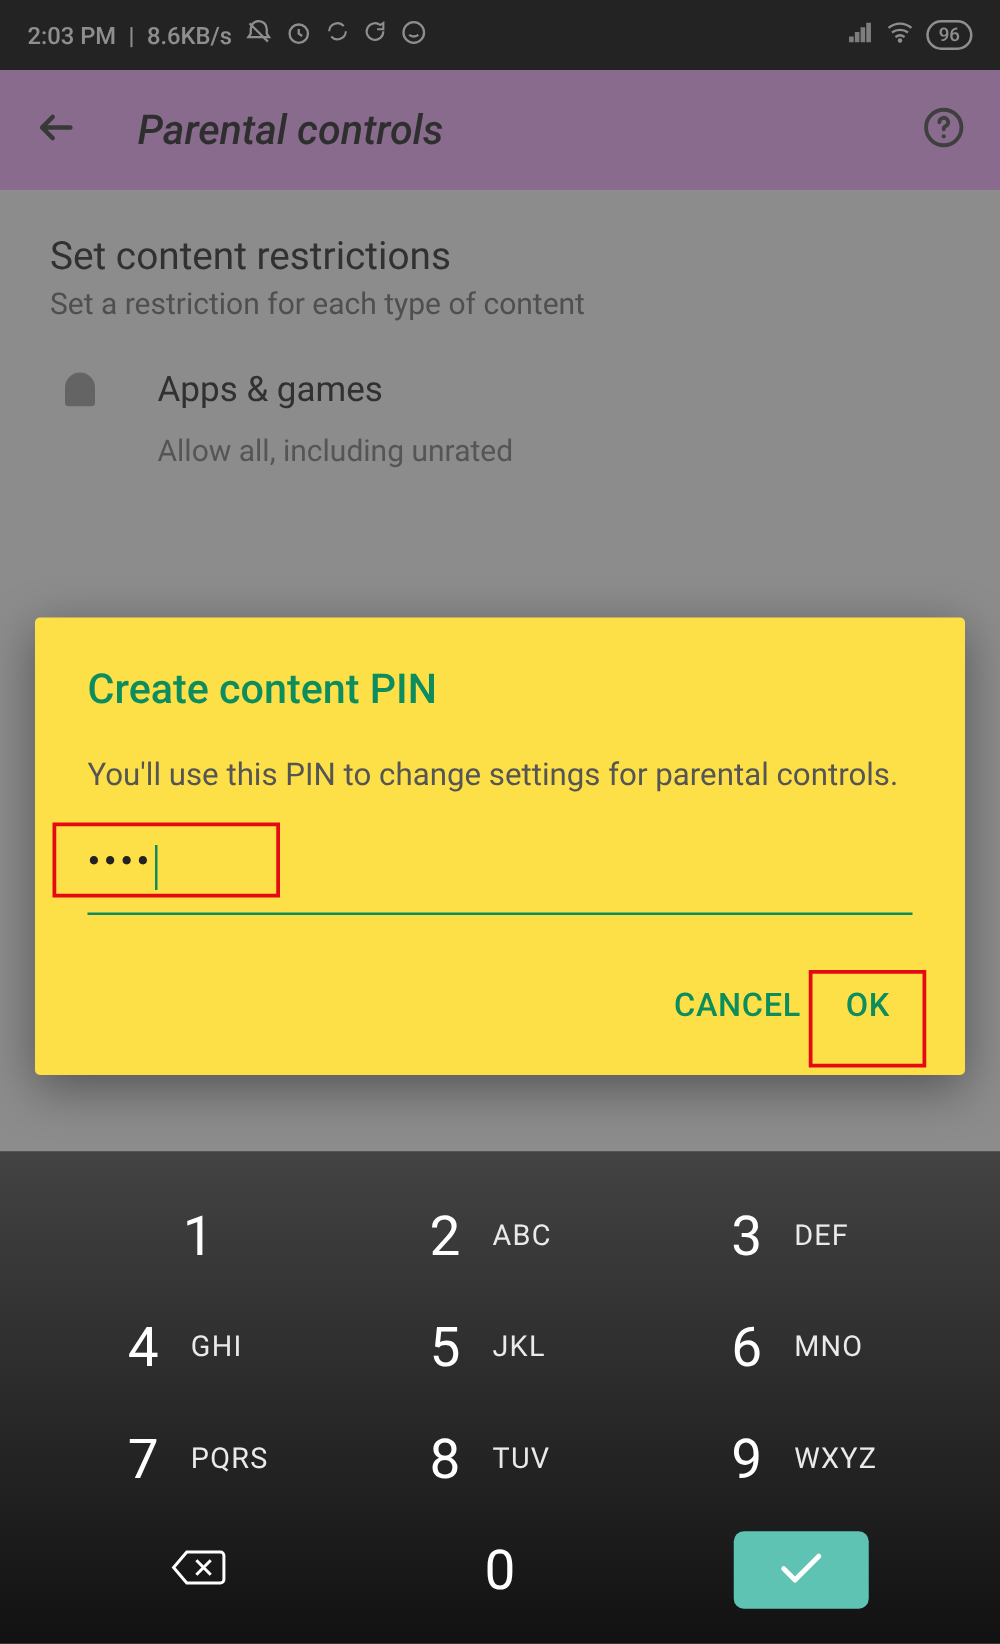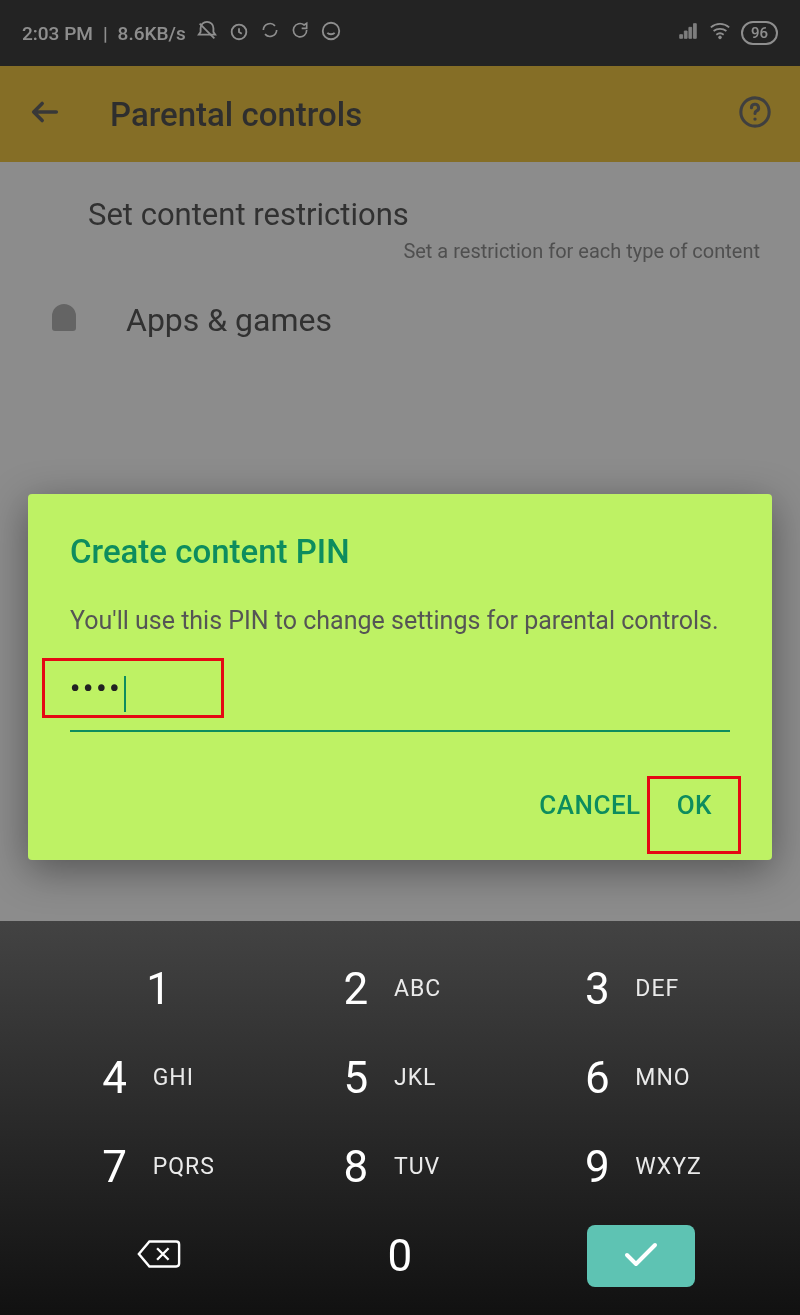--- a/index.html
+++ b/index.html
@@ -1,50 +1,50 @@
 <!DOCTYPE html>
 <html><head>
   <meta charset="utf-8">
   <style>
     * { box-sizing: border-box; margin: 0; padding: 0; }
     html, body { width: 800px; height: 1315px; overflow: hidden; font-family: Roboto, -apple-system, sans-serif; background: #fafafa; }
 
     
-    .status-bar { height: 66px; background: #000; color: #fff; display: flex; align-items: center; padding: 0 22px; font-size: 19px; font-weight: 500; }
+    .status-bar { height: 56px; background: #000; color: #fff; display: flex; align-items: center; padding: 0 22px; font-size: 19px; font-weight: 500; }
     .status-left { display: flex; align-items: center; gap: 10px; }
     .status-right { margin-left: auto; display: flex; align-items: center; gap: 8px; }
     .status-icons { display: flex; gap: 10px; }
     .status-icons svg, .status-right svg { fill: #fff; stroke: #fff; }
     .battery-box { border: 2px solid #fff; border-radius: 14px; padding: 0 8px; font-size: 15px; font-weight: 500; display: flex; align-items: center; height: 24px; }
 
     
     .app { background: #fafafa; }
-    .app-header { height: 96px; display: flex; align-items: center; padding: 0 28px; background: #eab308; }
+    .app-header { height: 96px; display: flex; align-items: center; padding: 0 28px; background: #f0abfc; font-style: italic; }
     .back { margin-right: 48px; }
     .app-title { font-size: 33px; color: #1c1c1c; font-weight: 500; }
     .help { margin-left: auto; }
 
     .section1 { padding: 28px 40px; border-top: 1px solid #e0e0e0; border-bottom: 1px solid #e0e0e0; display: flex; align-items: center; }
     .section1 .label { font-size: 31px; color: #222; }
     .toggle { margin-left: auto; width: 54px; height: 22px; background: #cfcfcf; border-radius: 11px; position: relative; }
     .toggle .knob { position: absolute; left: -2px; top: -4px; width: 30px; height: 30px; background: #f4f4f4; border-radius: 50%; box-shadow: 0 1px 3px rgba(0,0,0,.3); }
 
-    .section2 { padding: 34px 40px 10px; margin-left: 48px; }
+    .section2 { padding: 34px 40px 10px; }
     .section2 .title { font-size: 31px; color: #222; margin-bottom: 6px; }
-    .section2 .sub { font-size: 20px; color: #6a6a6a; text-align: right; }
+    .section2 .sub { font-size: 24px; color: #6a6a6a; }
 
     .item { display: flex; align-items: flex-start; padding: 28px 40px 10px 46px; }
     .item .icon-col { width: 80px; }
     .item .icon-col svg { fill: #9c9c9c; }
-    .item .text-col .title { font-size: 32px; color: #222; margin-bottom: 19px; }
+    .item .text-col .title { font-size: 28px; color: #222; margin-bottom: 19px; }
     .item .text-col .sub { font-size: 24px; color: #777; }
 
     
     .overlay { position: absolute; inset: 0; background: rgba(60,60,60,.58); }
-    .dialog { position: absolute; left: 28px; right: 28px; top: 494px; background: #bef264; border-radius: 4px; padding: 38px 42px 26px; box-shadow: 0 10px 40px rgba(0,0,0,.4); }
+    .dialog { position: absolute; left: 28px; right: 28px; top: 494px; background: #fde047; border-radius: 4px; padding: 38px 42px 26px; box-shadow: 0 10px 40px rgba(0,0,0,.4); }
     .dialog h2 { font-size: 33px; font-weight: 500; color: #0d8d5e; margin-bottom: 32px; }
     .dialog p { font-size: 25px; line-height: 1.4; color: #555; margin-bottom: 34px; }
     .pin-row { border-bottom: 2px solid #0d8d5e; padding-bottom: 18px; margin-bottom: 44px; position: relative; }
     .pin-dots { font-size: 28px; letter-spacing: 3px; color: #222; font-weight: 700; }
     .cursor { display: inline-block; width: 2px; height: 36px; background: #0d8d5e; vertical-align: middle; margin-left: 2px; }
     .red-box-pin { position: absolute; left: -28px; top: -14px; width: 182px; height: 60px; border: 3px solid #e50914; }
     .dialog-buttons { display: flex; justify-content: flex-end; align-items: center; }
     .tbtn { font-size: 26px; font-weight: 500; color: #0d8d5e; letter-spacing: .5px; padding: 14px 18px; }
     .ok-wrap { position: relative; }
     .red-box-ok { position: absolute; left: -12px; top: -14px; width: 94px; height: 78px; border: 3px solid #e50914; }
@@ -119,20 +119,21 @@
     <div class="title">Set content restrictions</div>
     <div class="sub">Set a restriction for each type of content</div>
   </div>
 
   <div class="item">
     <div class="icon-col"><span><svg width="36" height="36" viewBox="0 0 24 24">
             <path d="M4 10h16v8a2 2 0 0 1-2 2H6a2 2 0 0 1-2-2zM7 4l2 3M17 4l-2 3M4 10a8 8 0 0 1 16 0" fill="#9c9c9c"></path>
           </svg></span></div>
     <div class="text-col">
       <div class="title">Apps &amp; games</div>
+      <div class="sub">Allow all, including unrated</div>
     </div>
   </div>
 </div>
 
 <div class="overlay"></div>
 
 <div class="dialog">
   <h2>Create content PIN</h2>
   <p>You'll use this PIN to change settings for parental controls.</p>
   <div class="pin-row">

